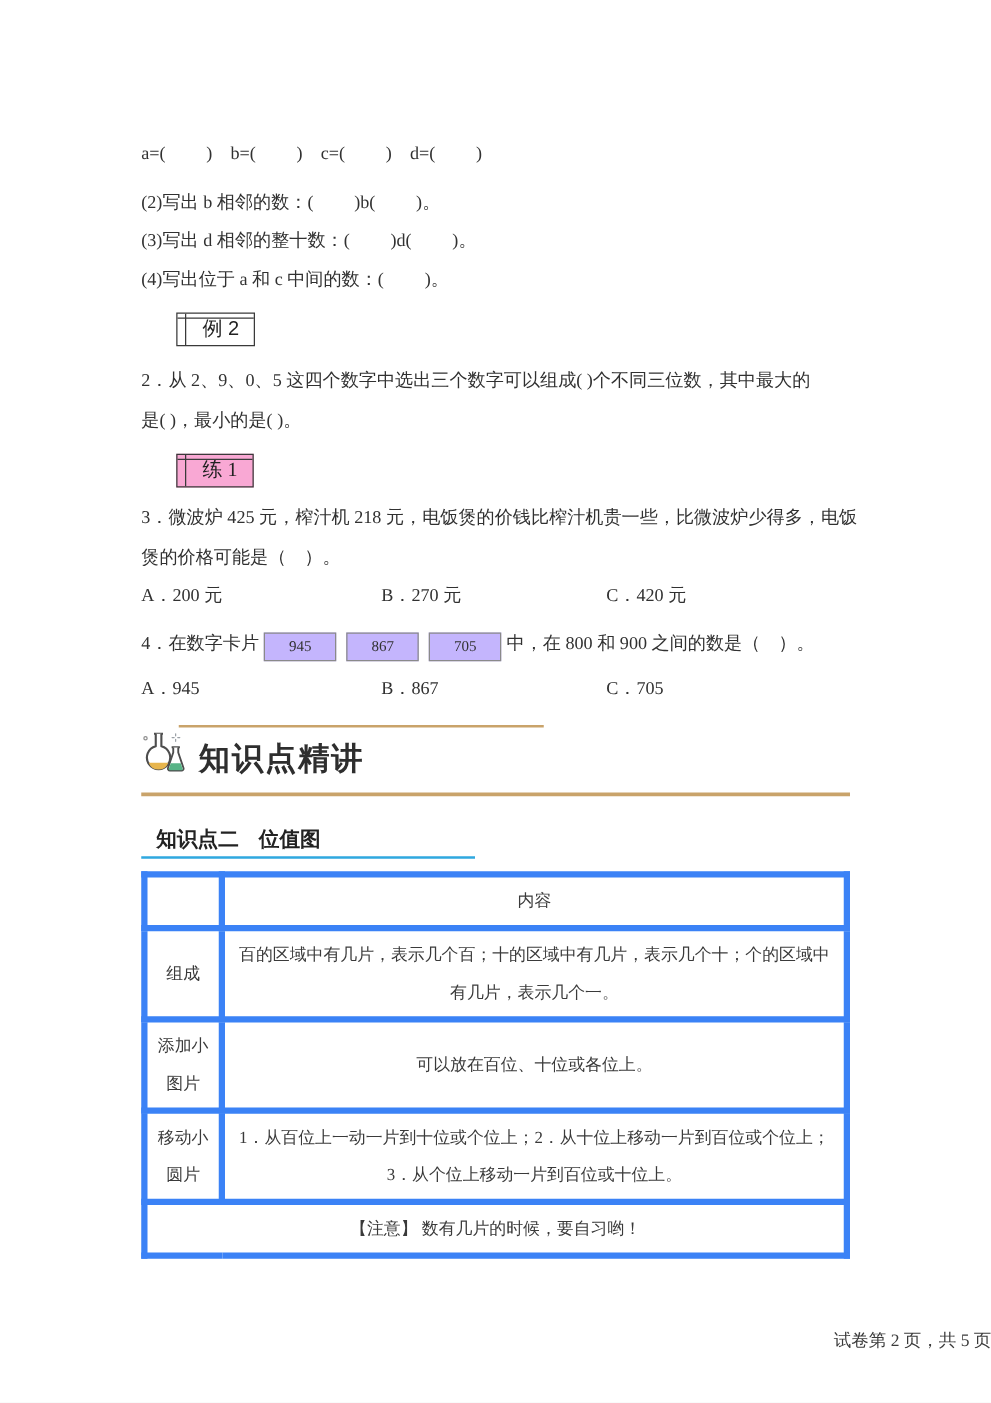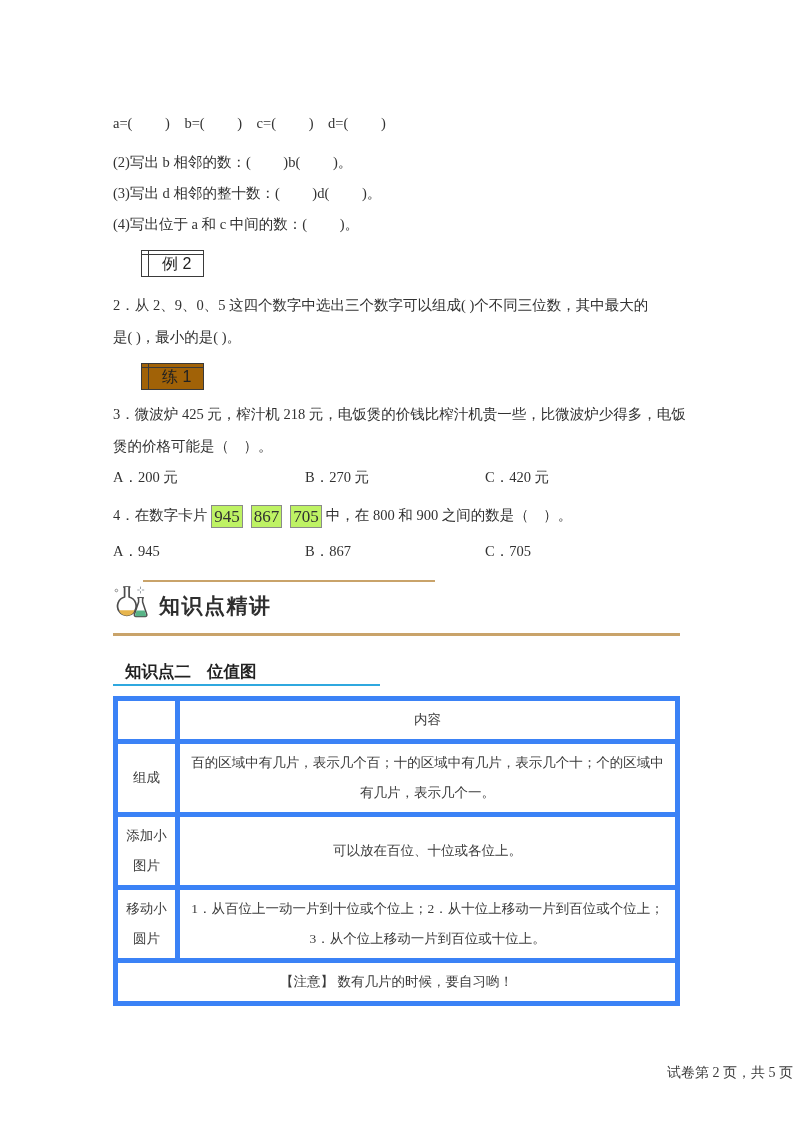--- a/index.html
+++ b/index.html
@@ -19,45 +19,45 @@
 
   
   .tag {
     position:relative; display:inline-block;
     border:1.5px solid #3a3a3a; background:#fff;
     padding:3px 12px 3px 20px; font-size:16px; line-height:19px;
     font-family:"Liberation Sans","DejaVu Sans",sans-serif; color:#222;margin-left:28px;
   }
   .tag::before { content:""; position:absolute; top:0; bottom:0; left:6px; border-left:1px solid #3a3a3a; }
   .tag::after  { content:""; position:absolute; left:0; right:0; top:3px; border-top:1px solid #3a3a3a; }
-  .tag.blue { background:#a16207; }
+  .tag.blue { background:#f9a8d4;font-family:Liberation Serif, serif; }
   .tag-row { margin-top:10px; }
 
   .q2 { margin-top:12px; }
   .q3 { margin-top:8px; }
 
   .opts { display:flex; line-height:26px; margin-top:2px; }
   .opts span:nth-child(1) { width:192px; }
   .opts span:nth-child(2) { width:180px; }
 
   .q4line { margin-top:10px; line-height:30px; white-space:pre-wrap; }
   .numcard {
-    display:inline-block; border:1px solid #8a8a8a; background:#bef264;
-    padding:0 2px; margin:0 4px; font-size:17px; line-height:21px; vertical-align:-2px;
+    display:inline-block; border:1px solid #8a8a8a; background:#c4b5fd;
+    padding:0 19px; margin:0 4px; font-size:12px; line-height:21px; vertical-align:-2px;
   }
   .opts.q4opts { margin-top:8px; }
 
   
   .kp-header { position:relative; margin-top:18px; padding-top:2px; }
   .kp-topline { position:absolute; left:30px; top:-2px; width:292px; height:2px; background:#c9a36a; }
   .kp-titlerow { display:flex; align-items:center; }
   .kp-icon { flex:0 0 auto; margin-right:8px; }
   .kp-title {
     font-family:"Liberation Sans","DejaVu Sans",sans-serif; font-weight:700;
-    font-size:21px; letter-spacing:1.5px; color:#2e2e2e;
+    font-size:25px; letter-spacing:1.5px; color:#2e2e2e;
   }
   .kp-underline { margin-top:5px; width:567px; height:2.5px; background:#c9a36a; }
 
   
   .topic { margin-top:24px; padding-left:12px;
     font-family:"Liberation Sans","DejaVu Sans",sans-serif; font-weight:700;
     font-size:16.5px; color:#222; line-height:22px; }
   .topic-name { margin-left:16px; }
   .topic-underline { margin-top:2px; width:267px; height:2.5px; background:#2fa8df; }
 

